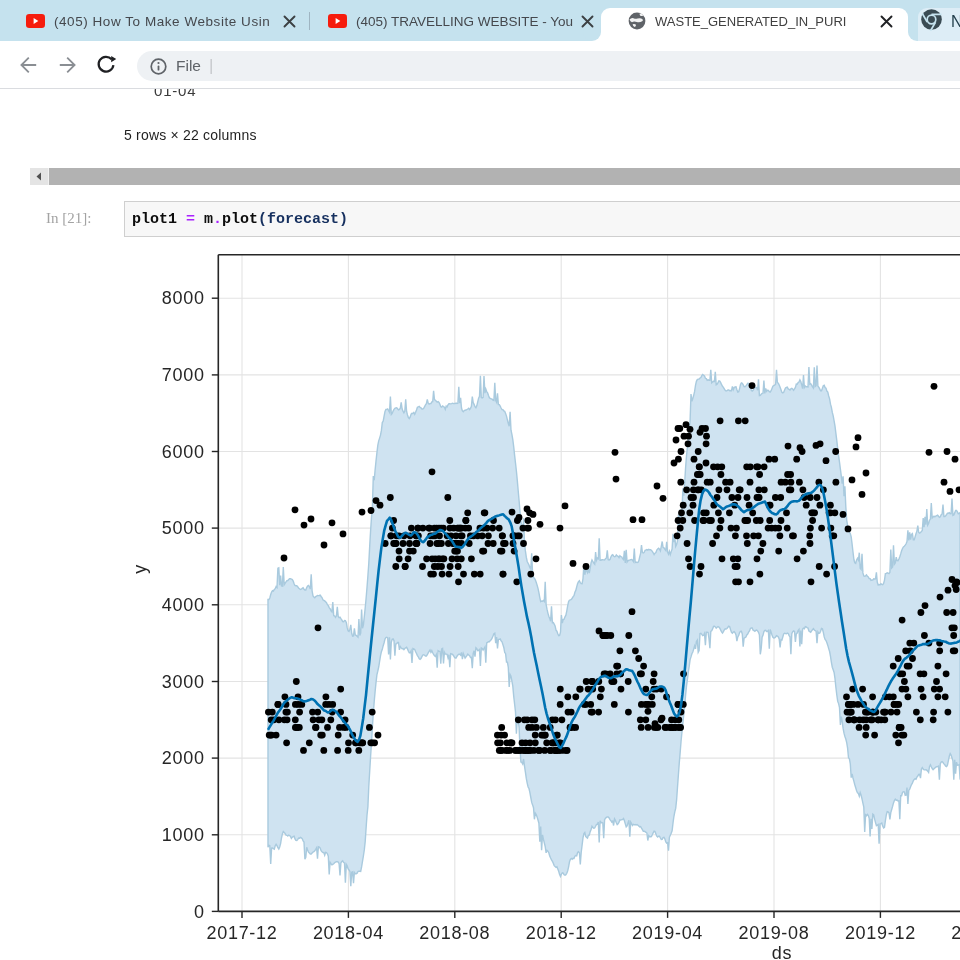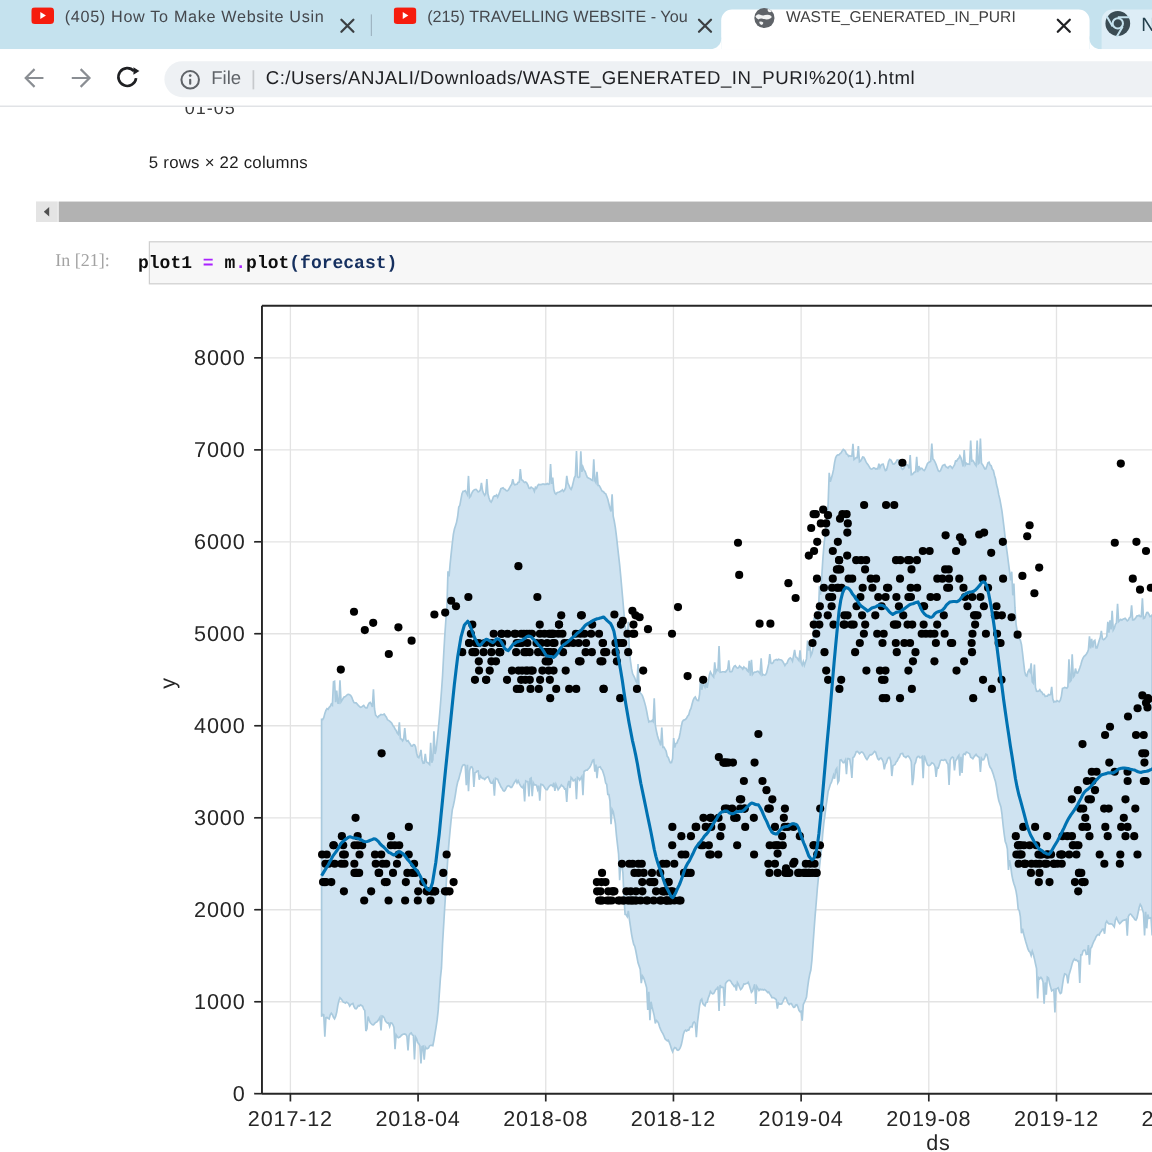--- a/index.html
+++ b/index.html
@@ -1,34 +1,34 @@
 <!DOCTYPE html>
 <html><head><meta charset="utf-8">
 <style>
 *{margin:0;padding:0;box-sizing:border-box}
 html,body{width:960px;height:960px;overflow:hidden;background:#fff;
   font-family:"Liberation Sans",sans-serif}
 .tabstrip{position:absolute;left:0;top:0;width:960px;height:41px;background:#c5e2ee}
-.tab{position:absolute;top:6px;height:30px;display:flex;color:#45484d;
+.tab{position:absolute;top:6px;height:30px;display:flex;align-items:center;color:#45484d;
   font-size:13.5px;white-space:nowrap;overflow:hidden}
 .tabtitle{overflow:hidden;text-overflow:clip}
 .activetab{position:absolute;left:601px;top:8px;width:307px;height:33px;background:#fff;
   border-radius:9px 9px 0 0}
 .tabsep{position:absolute;top:12px;width:1px;height:18px;background:#9fb5c2}
 .closex{position:absolute;top:14px;width:15px;height:15px}
 .closex svg{display:block}
 .toolbar{position:absolute;left:0;top:41px;width:960px;height:48px;background:#fff;
   border-bottom:1px solid #dadce0;z-index:5}
 .omnibox{position:absolute;left:137px;top:10px;width:860px;height:30px;background:#eef1f4;
   border-radius:15px;display:flex;align-items:center;color:#202124;font-size:15.5px}
 .pgtext{position:absolute;color:#2b2b2b;z-index:1}
 </style></head>
 <body>
 
-<div class="pgtext" style="left:154px;top:82px;font-size:15px;letter-spacing:0.8px;color:#3a3a3a;z-index:1">01-05</div>
+<div class="pgtext" style="left:154px;top:82px;font-size:15px;letter-spacing:0.8px;color:#3a3a3a;z-index:1">01-04</div>
 
 <div class="tabstrip"></div>
 <div class="activetab"></div>
 <div style="position:absolute;left:592px;top:32px;width:9px;height:9px;background:#fff"></div>
 <div style="position:absolute;left:583px;top:23px;width:18px;height:18px;border-radius:50%;background:#c5e2ee"></div>
 <div style="position:absolute;left:908px;top:32px;width:9px;height:9px;background:#fff"></div>
 <div style="position:absolute;left:908px;top:23px;width:18px;height:18px;border-radius:50%;background:#c5e2ee"></div>
 <div class="activetab" style="left:918px;width:60px;background:#ddedf6"></div>
 
 <div class="tab" style="left:26px;width:256px">
@@ -43,21 +43,21 @@
       <path d="M2.5 2.5 L12.5 12.5 M12.5 2.5 L2.5 12.5" stroke="#3c4043" stroke-width="1.9" stroke-linecap="round"></path>
     </svg>
   </div>
 <div class="tabsep" style="left:309px"></div>
 
 <div class="tab" style="left:328px;width:248px">
   <svg width="19" height="14" viewBox="0 0 19 14" style="flex:none;margin-right:9px">
       <rect x="0" y="0" width="19" height="14" rx="3.2" fill="#f61c0d"></rect>
       <path d="M7.6 4.1 L12.3 7 L7.6 9.9 Z" fill="#fff"></path>
     </svg>
-  <span class="tabtitle">(215) TRAVELLING WEBSITE - You</span>
+  <span class="tabtitle">(405) TRAVELLING WEBSITE - You</span>
 </div>
 <div class="closex" style="left:580px">
     <svg width="15" height="15" viewBox="0 0 15 15">
       <path d="M2.5 2.5 L12.5 12.5 M12.5 2.5 L2.5 12.5" stroke="#3c4043" stroke-width="1.9" stroke-linecap="round"></path>
     </svg>
   </div>
 
 <div class="tab" style="left:628px;width:242px;color:#404040">
   <svg width="18" height="18" viewBox="0 0 18 18" style="flex:none;margin-right:9px">
     <circle cx="9" cy="9" r="8.4" fill="#5f6368"></circle>
@@ -92,37 +92,36 @@
       <path d="M16.2 2.0 L16.2 8.2 L21.2 5.1 Z" fill="#1f2023"></path>
     </svg>
   <div class="omnibox">
     <svg width="17" height="17" viewBox="0 0 17 17" style="flex:none;margin-left:13px">
         <circle cx="8.5" cy="8.5" r="7.3" stroke="#5f6368" stroke-width="1.7" fill="none"></circle>
         <rect x="7.6" y="7.6" width="1.8" height="5" rx="0.9" fill="#5f6368"></rect>
         <circle cx="8.5" cy="5" r="1.1" fill="#5f6368"></circle>
       </svg>
     <span style="color:#5f6368;margin-left:9px">File</span>
     <span style="color:#c6c9cc;margin-left:8px;font-size:17px;font-weight:300">|</span>
-    <span style="margin-left:8px;letter-spacing:0.45px">C:/Users/ANJALI/Downloads/WASTE_GENERATED_IN_PURI%20(1).html</span>
   </div>
 </div>
 
 <div class="pgtext" style="left:124px;top:127px;font-size:14px;letter-spacing:0.2px;color:#1f1f1f">5 rows × 22 columns</div>
 
 <div style="position:absolute;left:30px;top:168px;width:930px;height:17px;background:#f1f1f1">
   <div style="position:absolute;left:0;top:0;width:18px;height:17px;background:#e4e4e4"></div>
   <svg width="8" height="9" viewBox="0 0 8 9" style="position:absolute;left:5px;top:4px">
       <path d="M6 0.5 L1.5 4.5 L6 8.5 Z" fill="#505050"></path>
     </svg>
   <div style="position:absolute;left:19px;top:0;width:911px;height:17px;background:#b2b2b2"></div>
 </div>
 
 <div class="pgtext" style="left:46px;top:210px;font-family:Liberation Serif, serif;font-size:15px;color:#a3a3a3">In&nbsp;[21]:</div>
 <div style="position:absolute;left:124px;top:201px;width:850px;height:36px;background:#f7f7f7;border:1px solid #cfcfcf"></div>
-<div class="pgtext" style="left:115px;top:211px;font-family:'Liberation Mono',monospace;font-size:15px;color:#0d0d0d;font-weight:bold">plot1 <span style="color:#aa22ff">=</span> m<span style="color:#aa22ff">.</span>plot<span style="color:#16305f">(forecast)</span></div>
+<div class="pgtext" style="left:132px;top:211px;font-family:'Liberation Mono',monospace;font-size:15px;color:#0d0d0d;font-weight:bold">plot1 <span style="color:#aa22ff">=</span> m<span style="color:#aa22ff">.</span>plot<span style="color:#16305f">(forecast)</span></div>
 
 <svg width="960" height="720" viewBox="0 240 960 720" style="position:absolute;left:0;top:240">
     <g stroke="#e3e3e3" stroke-width="1.1">
       <line x1="242.0" y1="254.8" x2="242.0" y2="911.4"></line>
       <line x1="348.4" y1="254.8" x2="348.4" y2="911.4"></line>
       <line x1="454.8" y1="254.8" x2="454.8" y2="911.4"></line>
       <line x1="561.2" y1="254.8" x2="561.2" y2="911.4"></line>
       <line x1="667.6" y1="254.8" x2="667.6" y2="911.4"></line>
       <line x1="774.0" y1="254.8" x2="774.0" y2="911.4"></line>
       <line x1="880.4" y1="254.8" x2="880.4" y2="911.4"></line>

